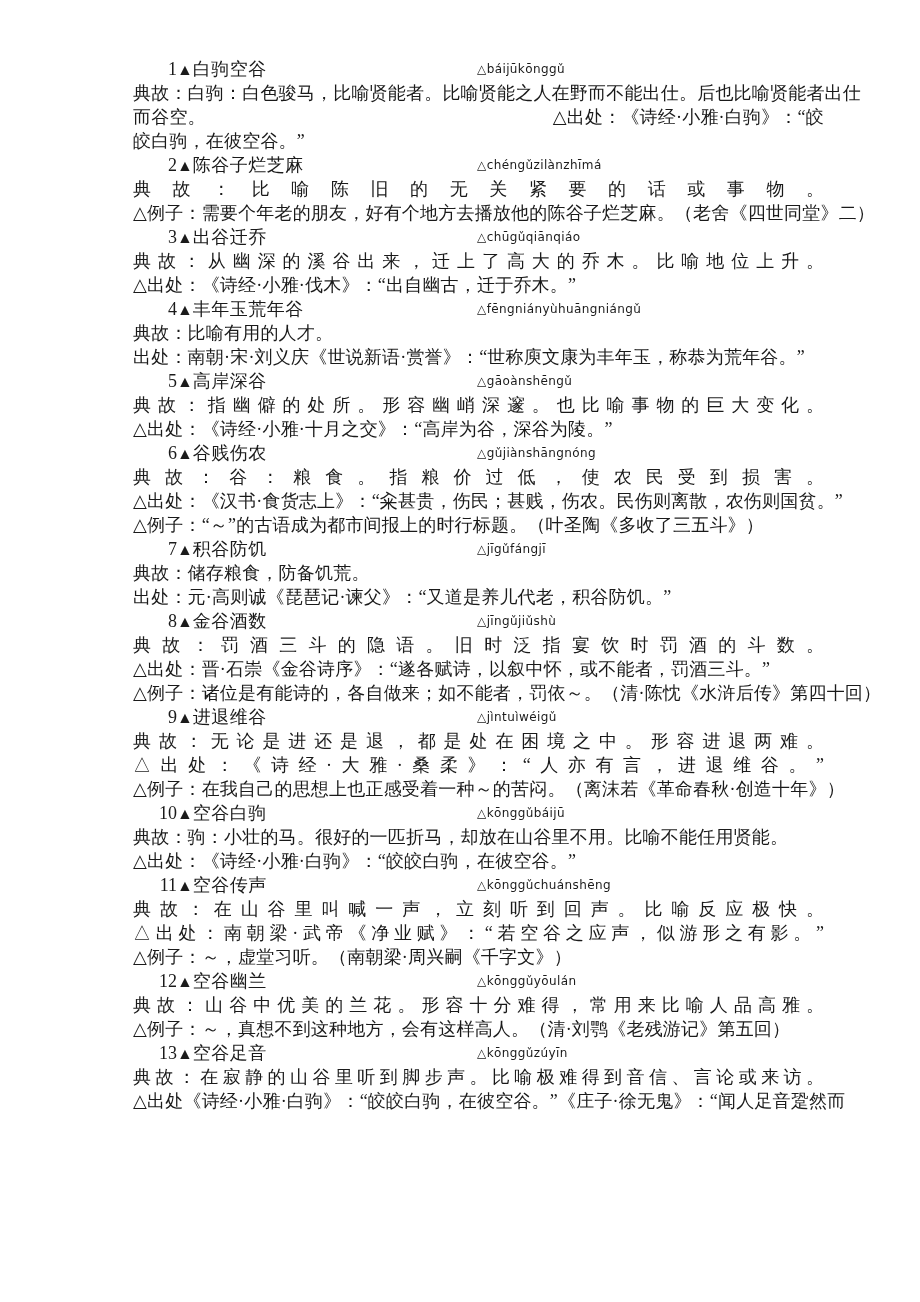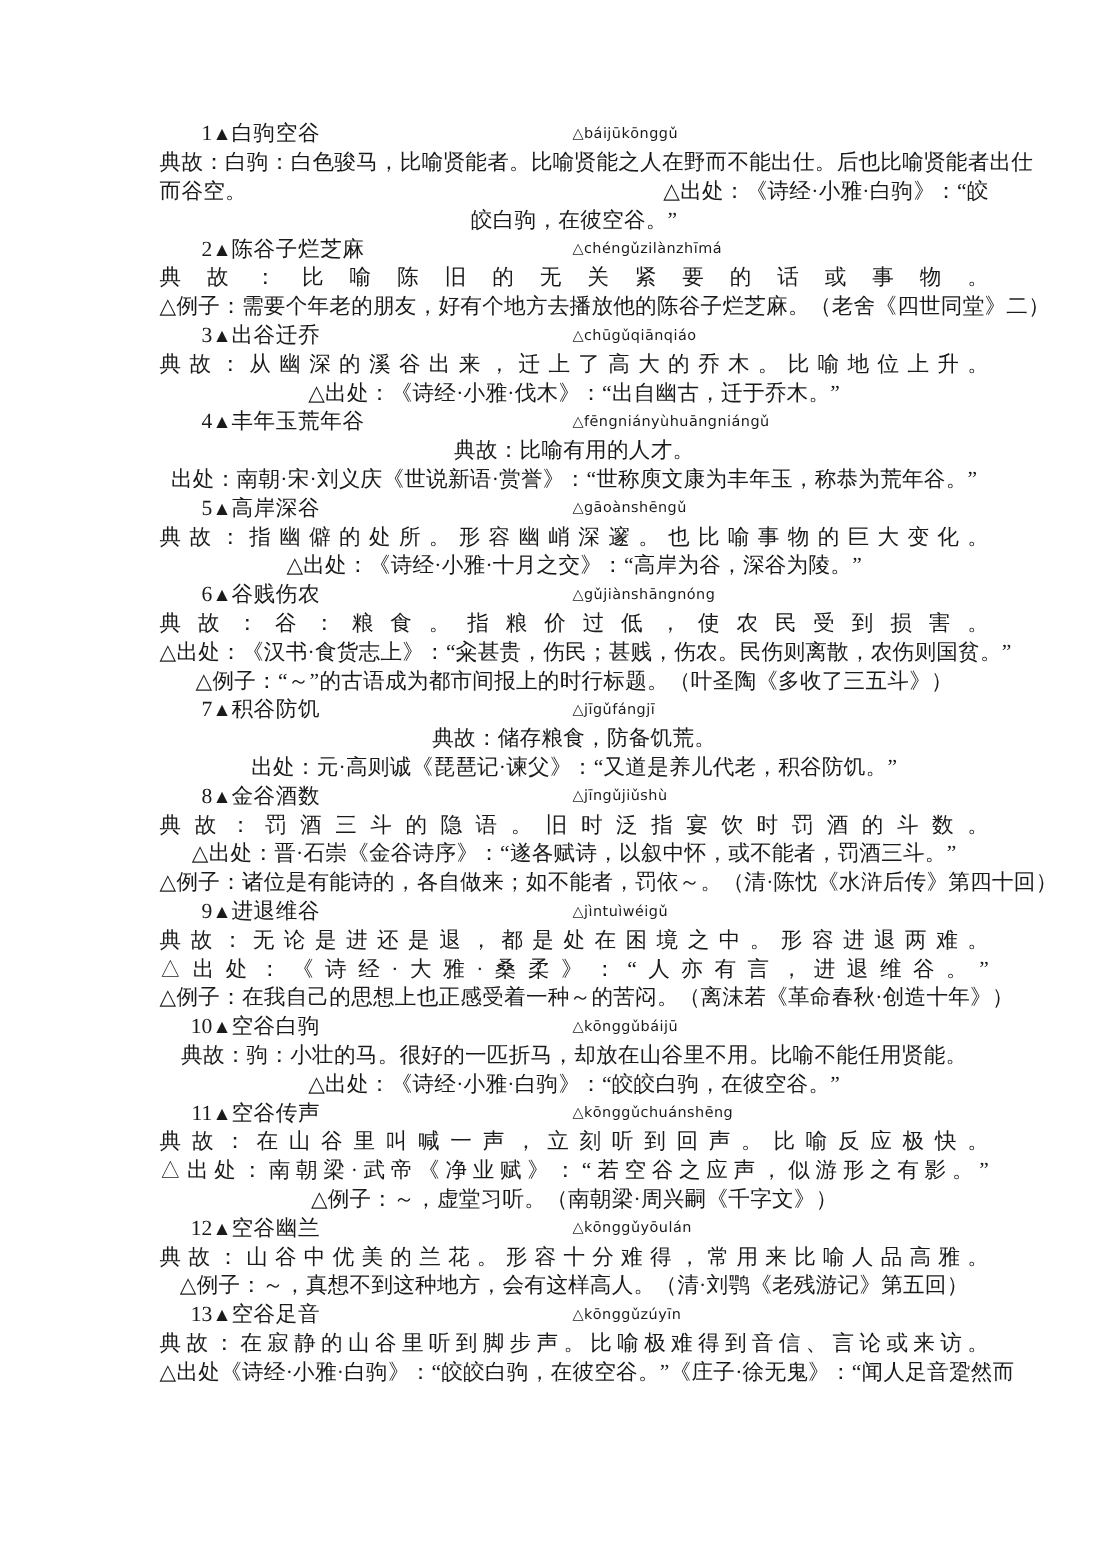--- a/index.html
+++ b/index.html
@@ -11,21 +11,21 @@
     width: 920px;
     height: 1302px;
     font-family: "Liberation Serif", "DejaVu Serif", serif;
     color: #1a1a1a;
   }
   .page {
     position: relative;
     box-sizing: border-box;
     width: 920px;
     height: 1302px;
-    padding: 99px 96px 0 133px;
+    padding: 57px 96px 0 133px;
     overflow: hidden;
     background: #ffffff;
   }
   .entry { margin: 0; }
   .title-line {
     position: relative;
     height: 24px;
     line-height: 24px;
     font-size: 18px;
     white-space: nowrap;
@@ -45,21 +45,20 @@
     font-family: "DejaVu Sans", sans-serif;
     font-size: 12px;
     letter-spacing: 0.4px;
   }
   .line {
     height: 24px;
     line-height: 24px;
     font-size: 18px;
     white-space: nowrap;
     letter-spacing: 0.2px;
-    text-align: center;
   }
   .line.stretch {
     white-space: normal;
     text-align: justify;
     text-align-last: justify;
     letter-spacing: 0;
     font-family: Liberation Serif, serif;
   }
   .line.split {
     display: flex;

